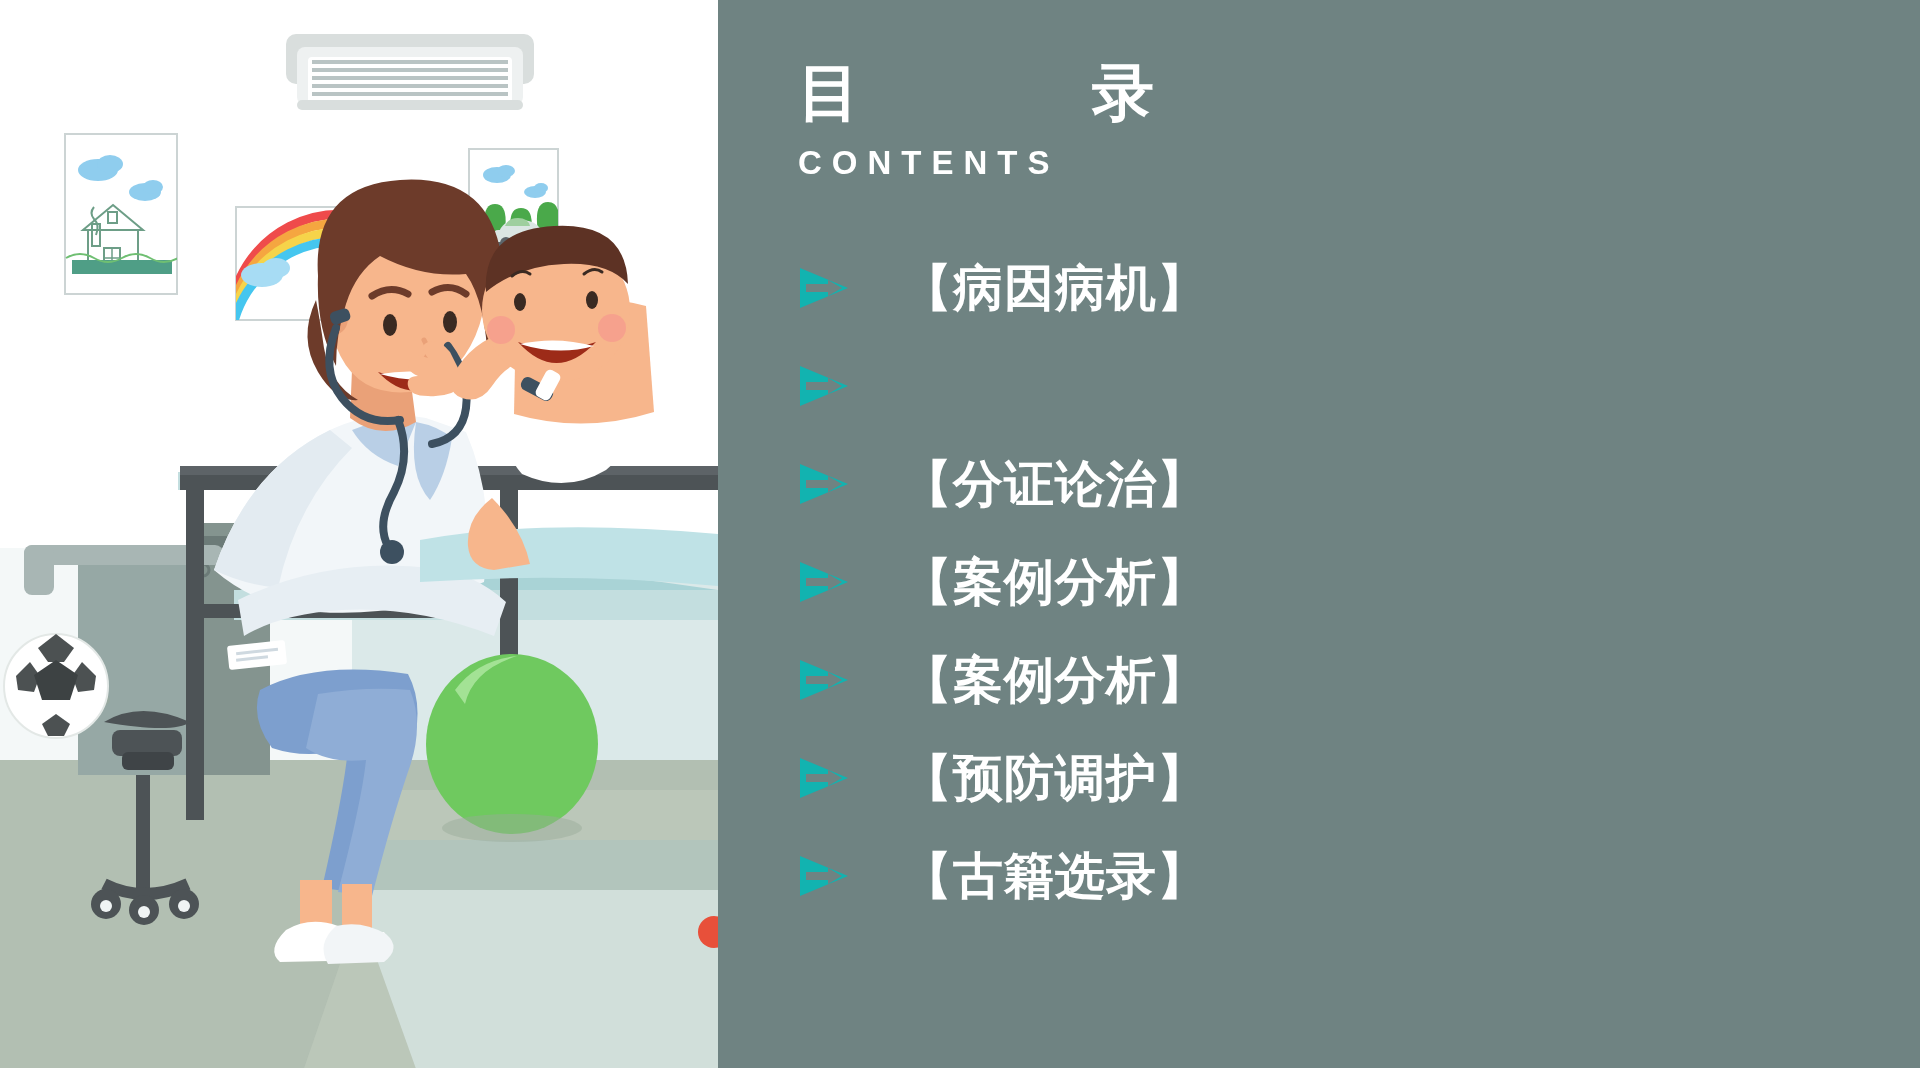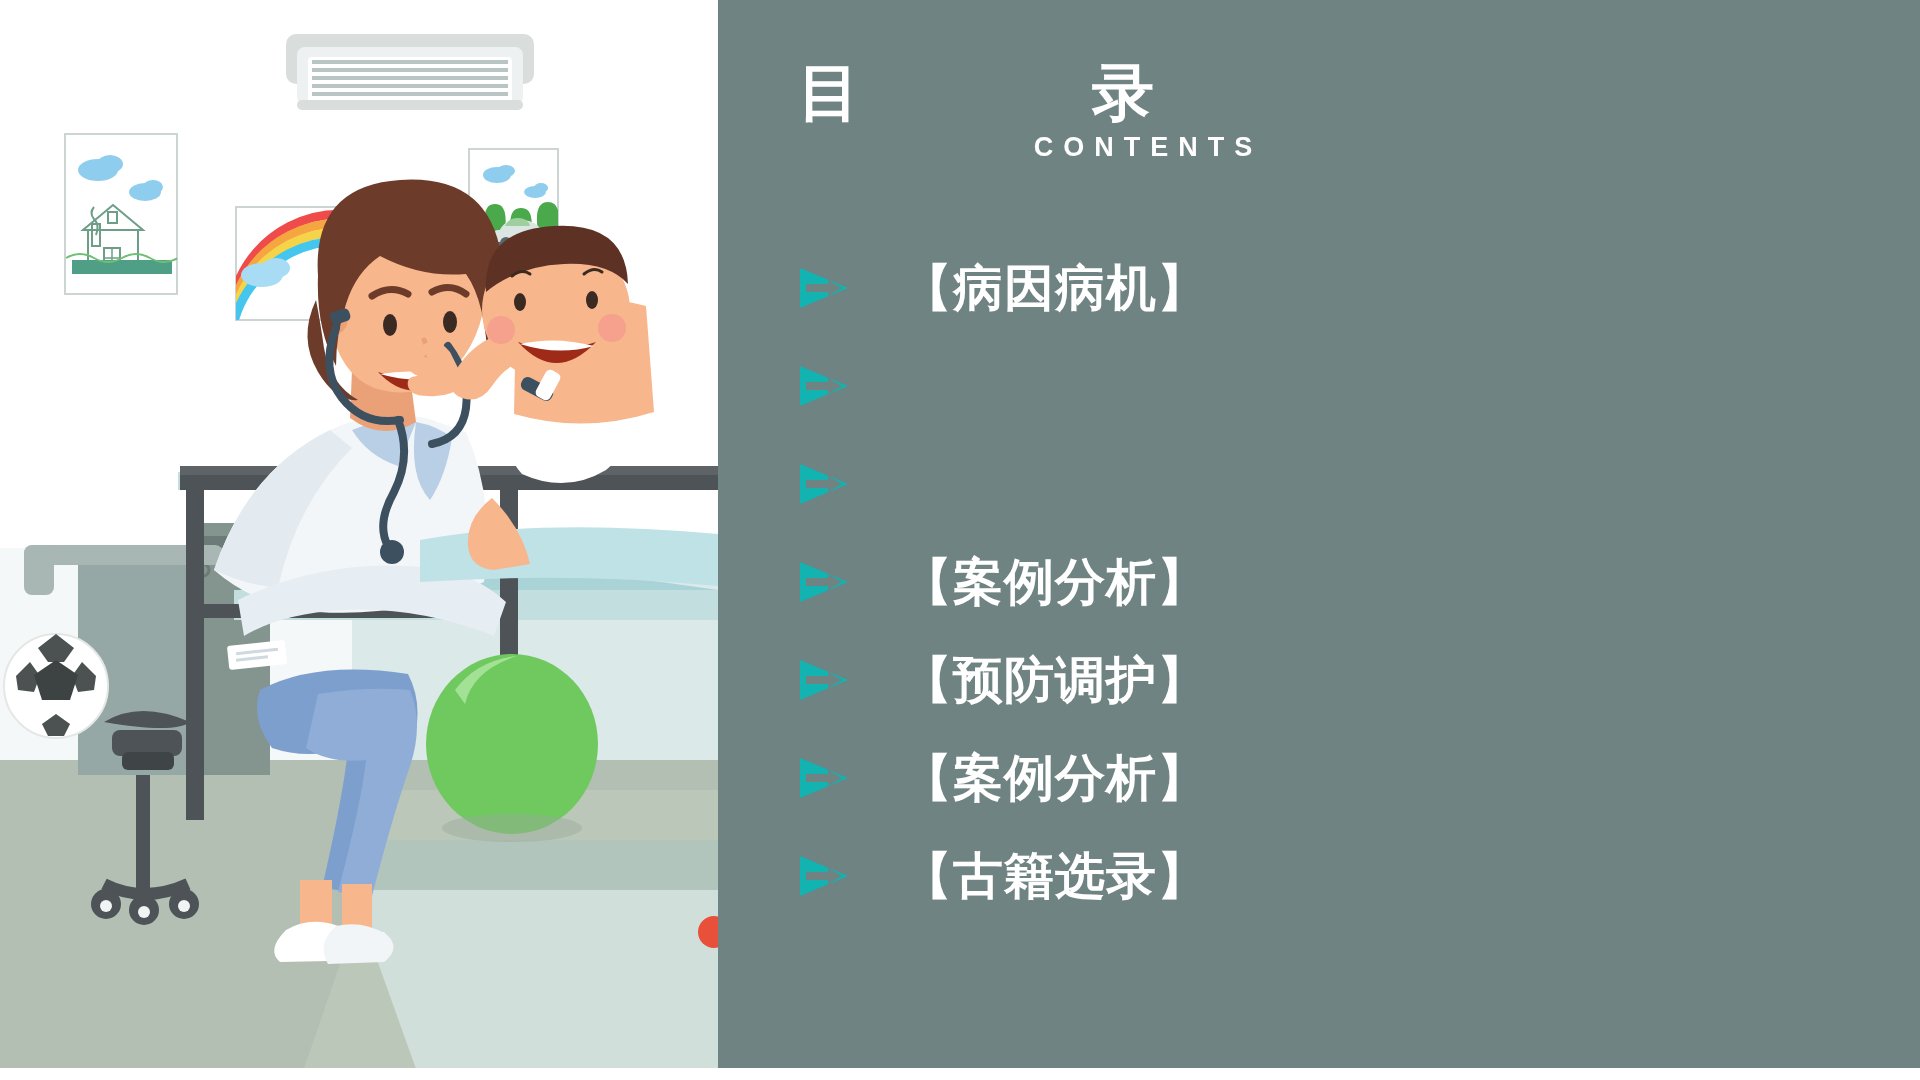--- a/index.html
+++ b/index.html
@@ -21,22 +21,22 @@
   }
   .panel-inner{position:absolute;left:80px;top:0;width:1122px;height:1080px;}
 
   .title-block{position:absolute;left:0;top:62px;width:700px;}
   .title-cn{
     color:#ffffff;font-size:62px;font-weight:bold;line-height:1;
     letter-spacing:36px;white-space:pre;
     font-family:"DejaVu Sans","Liberation Sans",sans-serif;
   }
   .title-en{
-    color:#ffffff;font-size:27px;font-weight:bold;line-height:1;
-    letter-spacing:10px;margin-top:10px;white-space:pre;text-align:center;
+    color:#ffffff;font-size:33px;font-weight:bold;line-height:1;
+    letter-spacing:10px;margin-top:22px;white-space:pre;
   }
 
   .menu{position:absolute;left:0;top:258px;width:1000px;}
   .menu-item{
     display:flex;align-items:center;height:60px;margin-bottom:38px;
   }
   .bullet{
     width:52px;height:44px;flex:0 0 52px;margin-right:52px;
     display:block;
   }
@@ -305,50 +305,51 @@
           </span>
         </div>
 
         <div class="menu-item">
           <span class="bullet">
             <svg viewBox="0 0 52 44">
                 <path d="M2 2 L50 22 L2 42 Z" fill="#12b3b0"></path>
                 <path d="M8 18 L30 18 L30 14 L44 22 L30 30 L30 26 L8 26 Z" fill="#6f8382"></path>
               </svg>
           </span>
+          <span class="menu-label">【分证论治】</span>
         </div>
 
         <div class="menu-item">
           <span class="bullet">
             <svg viewBox="0 0 52 44">
                 <path d="M2 2 L50 22 L2 42 Z" fill="#12b3b0"></path>
                 <path d="M8 18 L30 18 L30 14 L44 22 L30 30 L30 26 L8 26 Z" fill="#6f8382"></path>
               </svg>
           </span>
           <span class="menu-label">【案例分析】</span>
         </div>
 
         <div class="menu-item">
           <span class="bullet">
             <svg viewBox="0 0 52 44">
                 <path d="M2 2 L50 22 L2 42 Z" fill="#12b3b0"></path>
                 <path d="M8 18 L30 18 L30 14 L44 22 L30 30 L30 26 L8 26 Z" fill="#6f8382"></path>
               </svg>
           </span>
+          <span class="menu-label">【案例分析】</span>
+        </div>
+
+        <div class="menu-item">
+          <span class="bullet">
+            <svg viewBox="0 0 52 44">
+                <path d="M2 2 L50 22 L2 42 Z" fill="#12b3b0"></path>
+                <path d="M8 18 L30 18 L30 14 L44 22 L30 30 L30 26 L8 26 Z" fill="#6f8382"></path>
+              </svg>
+          </span>
           <span class="menu-label">【预防调护】</span>
-        </div>
-
-        <div class="menu-item">
-          <span class="bullet">
-            <svg viewBox="0 0 52 44">
-                <path d="M2 2 L50 22 L2 42 Z" fill="#12b3b0"></path>
-                <path d="M8 18 L30 18 L30 14 L44 22 L30 30 L30 26 L8 26 Z" fill="#6f8382"></path>
-              </svg>
-          </span>
-          <span class="menu-label">【案例分析】</span>
         </div>
 
         <div class="menu-item">
           <span class="bullet">
             <svg viewBox="0 0 52 44">
                 <path d="M2 2 L50 22 L2 42 Z" fill="#12b3b0"></path>
                 <path d="M8 18 L30 18 L30 14 L44 22 L30 30 L30 26 L8 26 Z" fill="#6f8382"></path>
               </svg>
           </span>
           <span class="menu-label">【古籍选录】</span>

